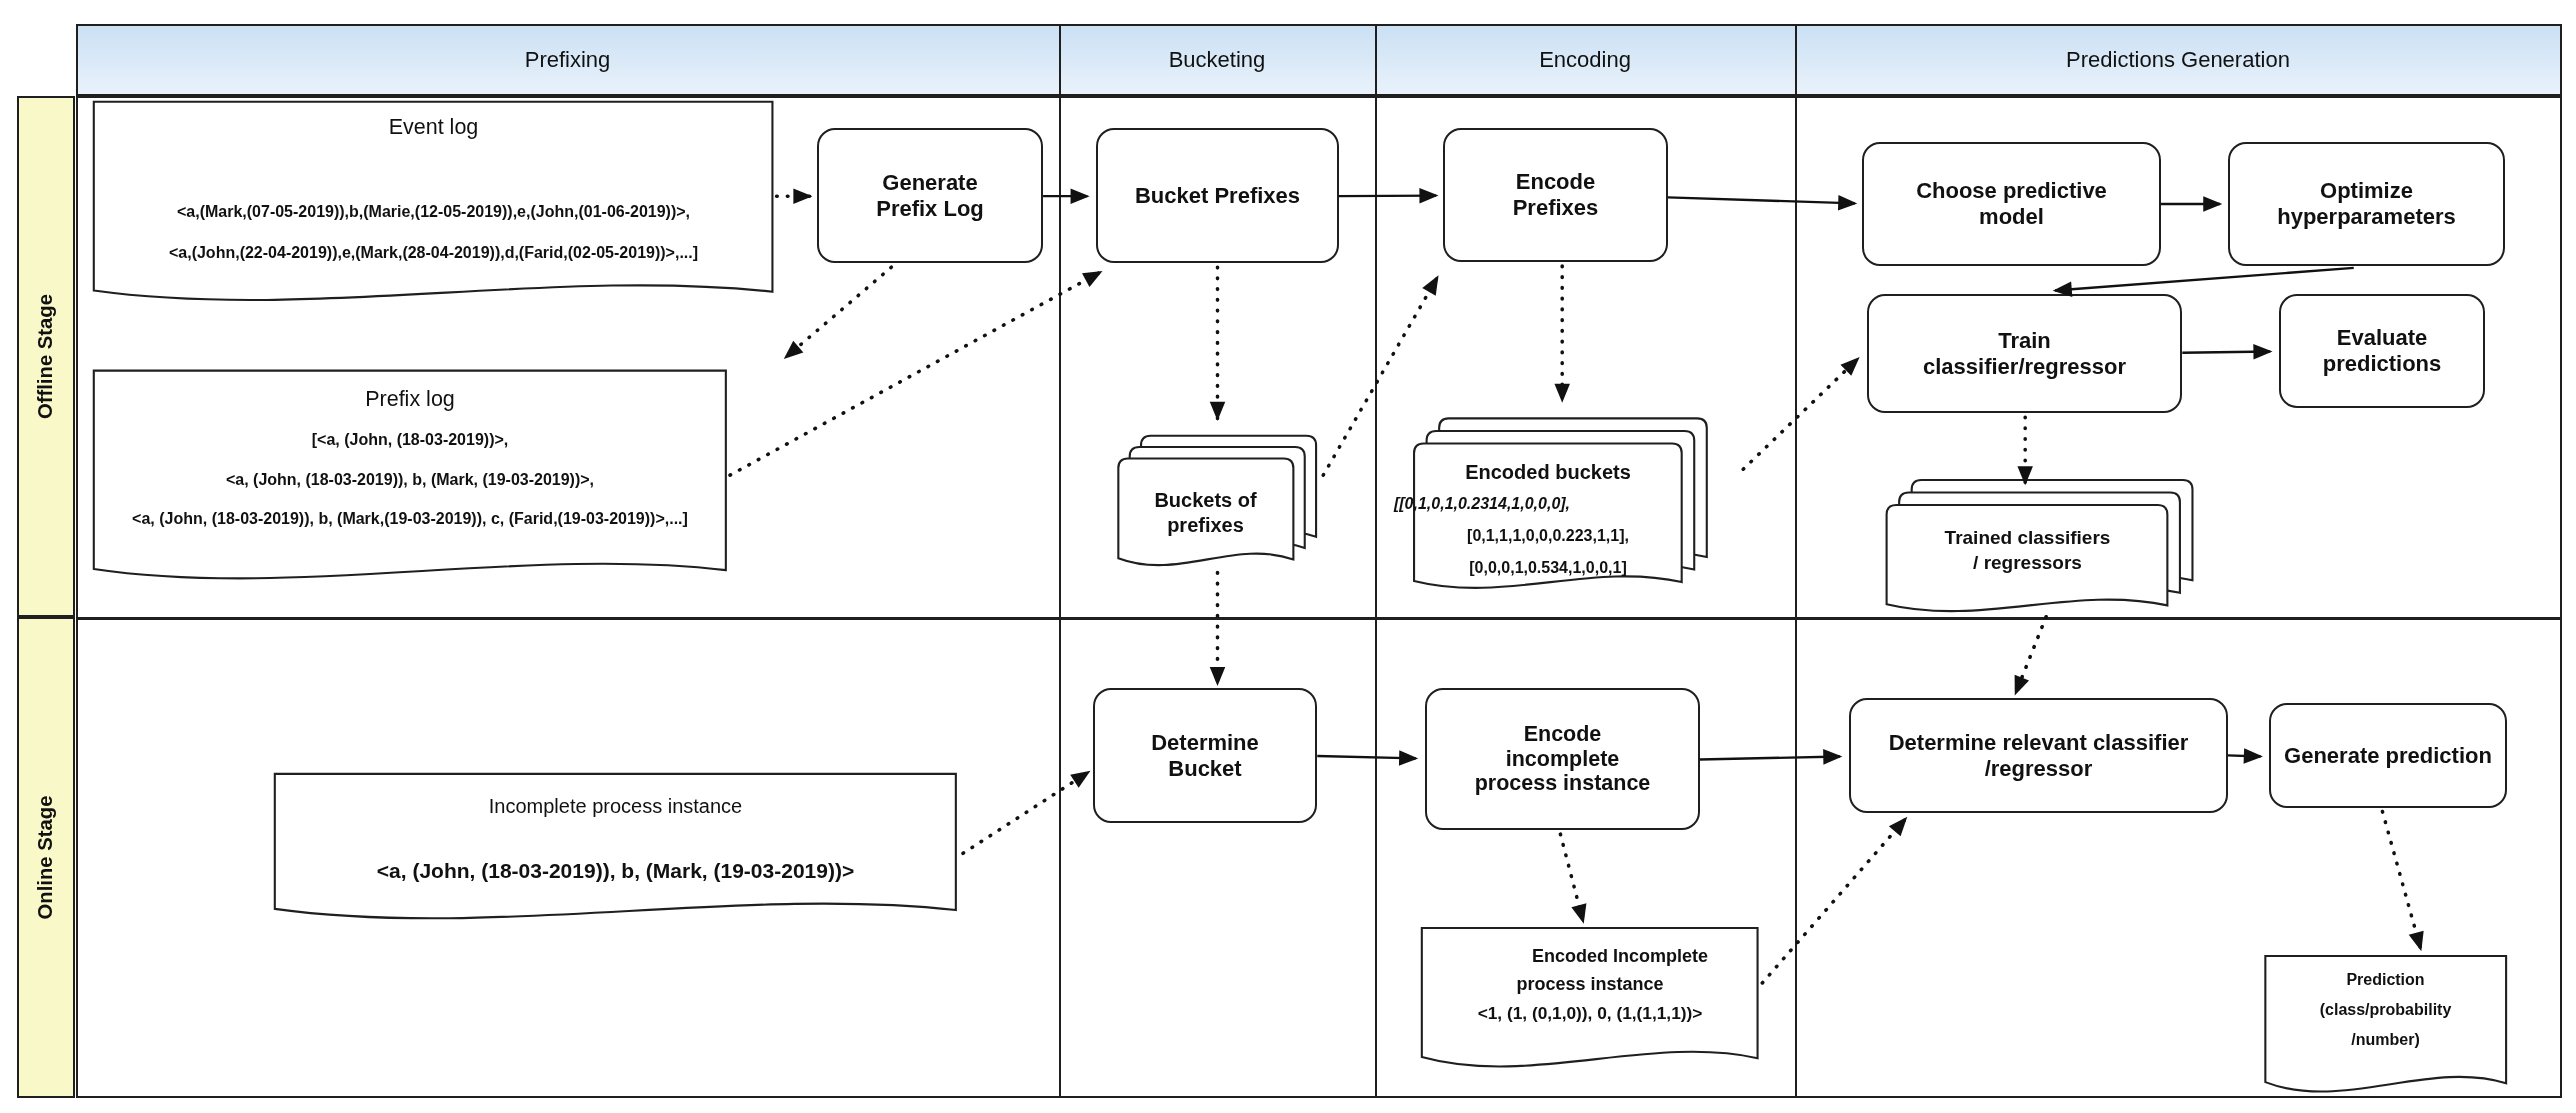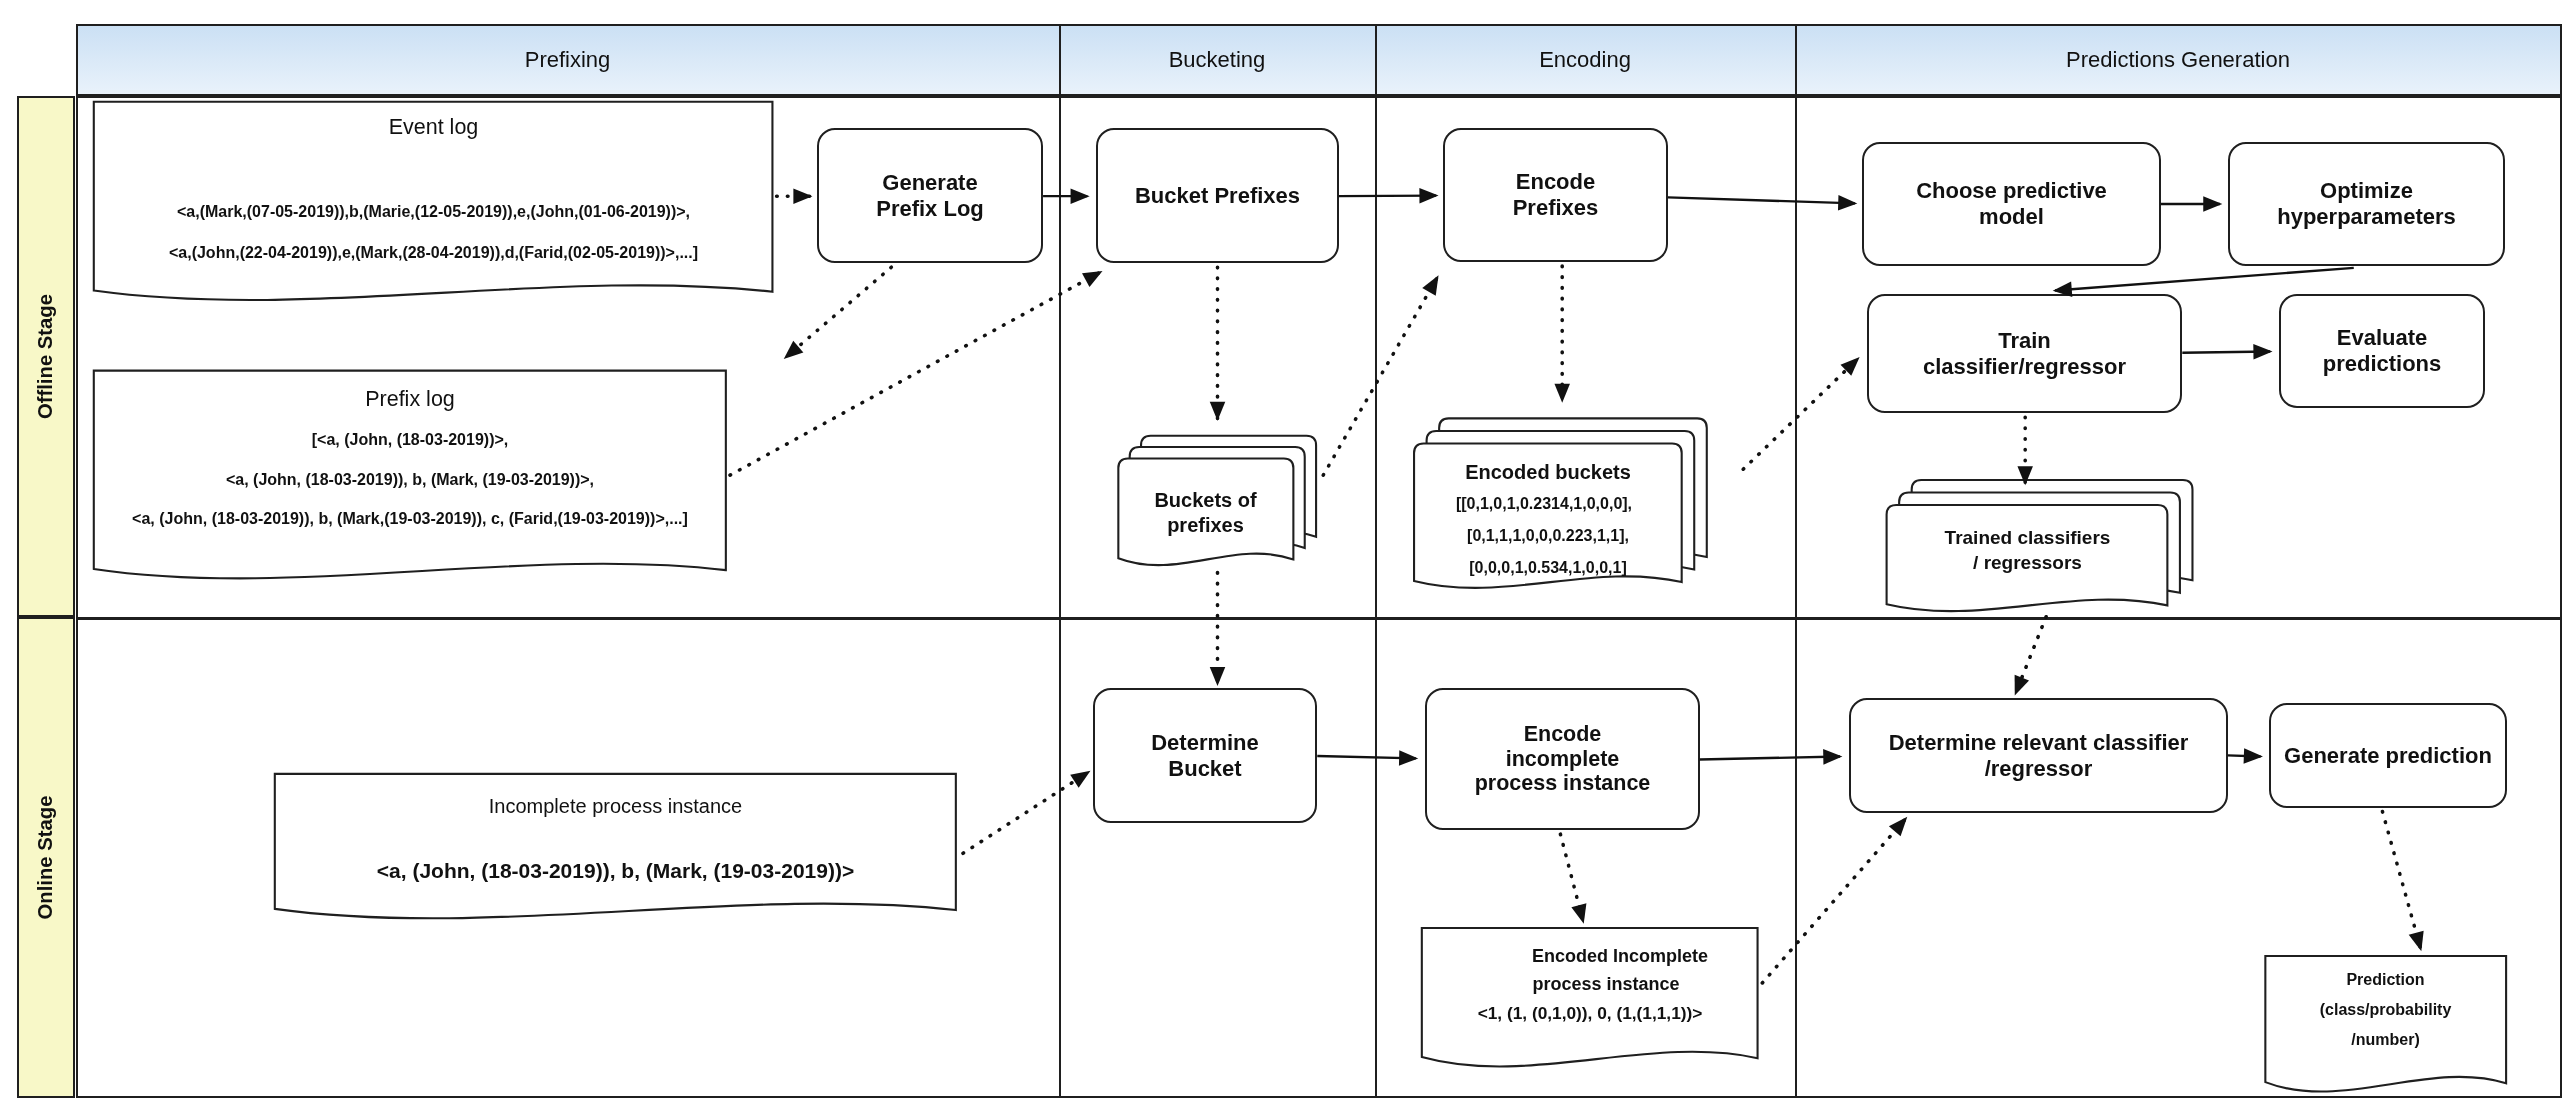--- a/index.html
+++ b/index.html
@@ -144,32 +144,32 @@
 
   <div class="txt doct" style="left:94px;top:387px;width:632px;">Prefix log</div>
   <div class="txt small" style="left:100px;top:431px;width:620px;">[&lt;a, (John, (18-03-2019))&gt;,</div>
   <div class="txt small" style="left:100px;top:471px;width:620px;">&lt;a, (John, (18-03-2019)), b, (Mark, (19-03-2019))&gt;,</div>
   <div class="txt small" style="left:100px;top:510px;width:620px;">&lt;a, (John, (18-03-2019)), b, (Mark,(19-03-2019)), c, (Farid,(19-03-2019))&gt;,...]</div>
 
   <div class="txt" style="left:275px;top:795px;width:681px;font-size:20px;">Incomplete process instance</div>
   <div class="txt" style="left:275px;top:859px;width:681px;font-size:21px;font-weight:bold;">&lt;a, (John, (18-03-2019)), b, (Mark, (19-03-2019))&gt;</div>
 
   <div class="txt" style="left:1422px;top:946px;width:336px;font-size:18px;font-weight:600;padding-left:30px;">Encoded Incomplete</div>
-  <div class="txt" style="left:1422px;top:974px;width:336px;font-size:18px;font-weight:600;padding-left:16px;">process instance</div>
+  <div class="txt" style="left:1422px;top:974px;width:336px;font-size:18px;font-weight:600;">process instance</div>
   <div class="txt" style="left:1422px;top:1004px;width:336px;font-size:17.3px;font-weight:bold;">&lt;1, (1, (0,1,0)), 0, (1,(1,1,1))&gt;</div>
 
   <div class="txt" style="left:2265px;top:971px;width:241px;font-size:16px;font-weight:bold;">Prediction</div>
   <div class="txt" style="left:2265px;top:1001px;width:241px;font-size:16px;font-weight:bold;">(class/probability</div>
   <div class="txt" style="left:2265px;top:1031px;width:241px;font-size:16px;font-weight:bold;">/number)</div>
 
   <div class="txt" style="left:1118px;top:489px;width:175px;font-size:20px;font-weight:bold;">Buckets of</div>
   <div class="txt" style="left:1118px;top:514px;width:175px;font-size:20px;font-weight:bold;">prefixes</div>
 
   <div class="txt" style="left:1414px;top:461px;width:268px;font-size:20px;font-weight:bold;">Encoded buckets</div>
-  <div class="txt small" style="left:1414px;top:495px;width:260px;">[[0,1,0,1,0.2314,1,0,0,0],</div>
+  <div class="txt small" style="left:1352px;top:495px;width:260px;font-style:italic;">[[0,1,0,1,0.2314,1,0,0,0],</div>
   <div class="txt small" style="left:1414px;top:527px;width:268px;">[0,1,1,1,0,0,0.223,1,1],</div>
   <div class="txt small" style="left:1414px;top:559px;width:268px;">[0,0,0,1,0.534,1,0,0,1]</div>
 
   <div class="txt" style="left:1887px;top:527px;width:281px;font-size:19px;font-weight:bold;">Trained classifiers</div>
   <div class="txt" style="left:1887px;top:552px;width:281px;font-size:19px;font-weight:bold;">/ regressors</div>
 
 </div>
 
 
 </body></html>

